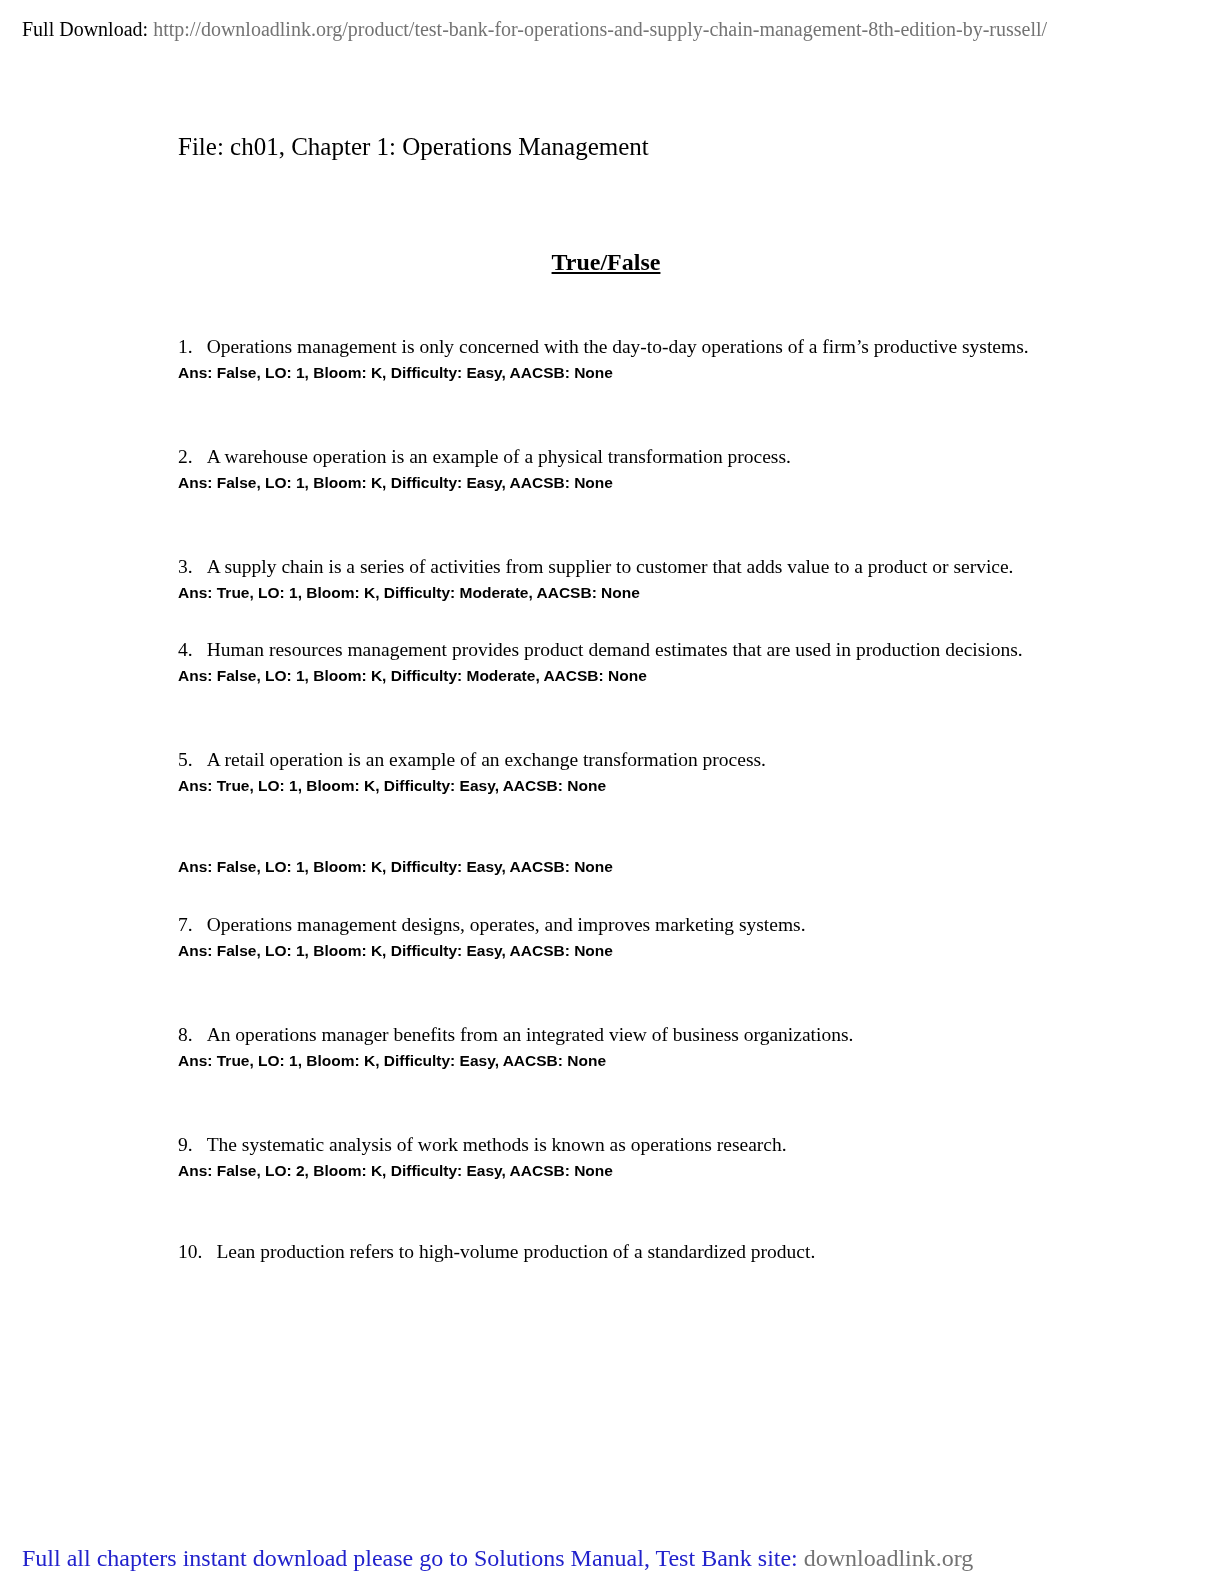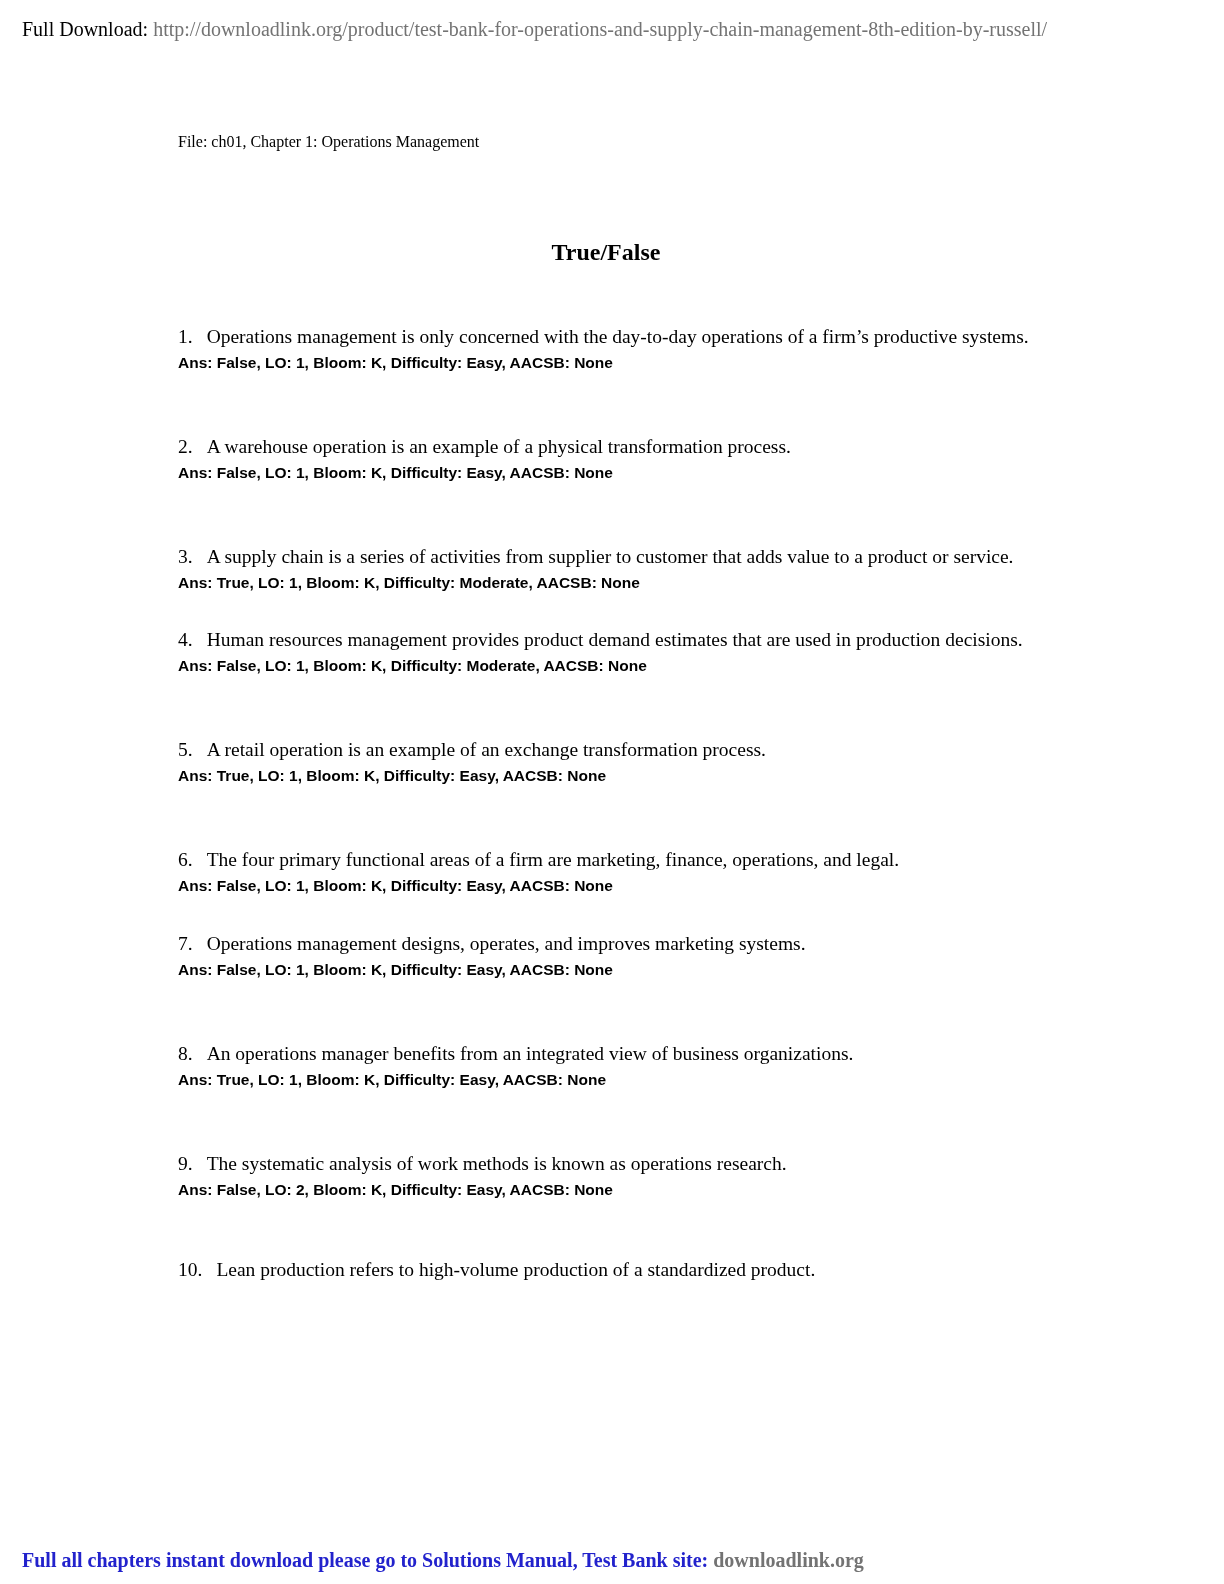--- a/index.html
+++ b/index.html
@@ -34,28 +34,29 @@
     color: #737373;
     text-decoration: none;
     cursor: pointer;
   }
   .content {
     margin-left: 178px;
     width: 856px;
   }
   .file-line {
     margin-top: 92px;
-    font-size: 16px;
+    font-size: 25px;
   }
   .section-title {
     text-align: center;
     font-weight: bold;
     font-size: 24px;
     margin-top: 88px;
     margin-bottom: 0;
+    text-decoration: underline;
   }
   .question {
     margin-top: 60px;
   }
   .question.first { margin-top: 58px; }
   .question.tight { margin-top: 34px; }
   .question.wide  { margin-top: 57px; }
   .q-text {
     font-size: 19.5px;
     line-height: 1.38;
@@ -66,22 +67,22 @@
     font-family: "Liberation Sans", sans-serif;
     font-weight: bold;
     font-size: 15.5px;
     line-height: 1.35;
     margin: 2px 0 0 0;
   }
   .page-footer {
     position: absolute;
     left: 22px;
     bottom: 12px;
-    font-weight: bold;
-    font-size: 20px;
+    font-weight: normal;
+    font-size: 24px;
     color: #2222cc;
   }
 </style>
 </head>
 <body>
 
 <div class="page">
 
   <div class="page-header">
     <div class="download-line">
@@ -114,21 +115,20 @@
       <p class="q-text"><span class="q-num">4.</span><span>Human resources management provides product demand estimates that are used in production decisions.</span></p>
       <p class="q-answer">Ans: False, LO: 1, Bloom: K, Difficulty: Moderate, AACSB: None</p>
     </div>
 
     <div class="question">
       <p class="q-text"><span class="q-num">5.</span><span>A retail operation is an example of an exchange transformation process.</span></p>
       <p class="q-answer">Ans: True, LO: 1, Bloom: K, Difficulty: Easy, AACSB: None</p>
     </div>
 
     <div class="question">
-      <p class="q-text"><span class="q-num">6.</span><span>The four primary functional areas of a firm are marketing, finance, operations, and legal.</span></p>
       <p class="q-answer">Ans: False, LO: 1, Bloom: K, Difficulty: Easy, AACSB: None</p>
     </div>
 
     <div class="question tight">
       <p class="q-text"><span class="q-num">7.</span><span>Operations management designs, operates, and improves marketing systems.</span></p>
       <p class="q-answer">Ans: False, LO: 1, Bloom: K, Difficulty: Easy, AACSB: None</p>
     </div>
 
     <div class="question">
       <p class="q-text"><span class="q-num">8.</span><span>An operations manager benefits from an integrated view of business organizations.</span></p>

